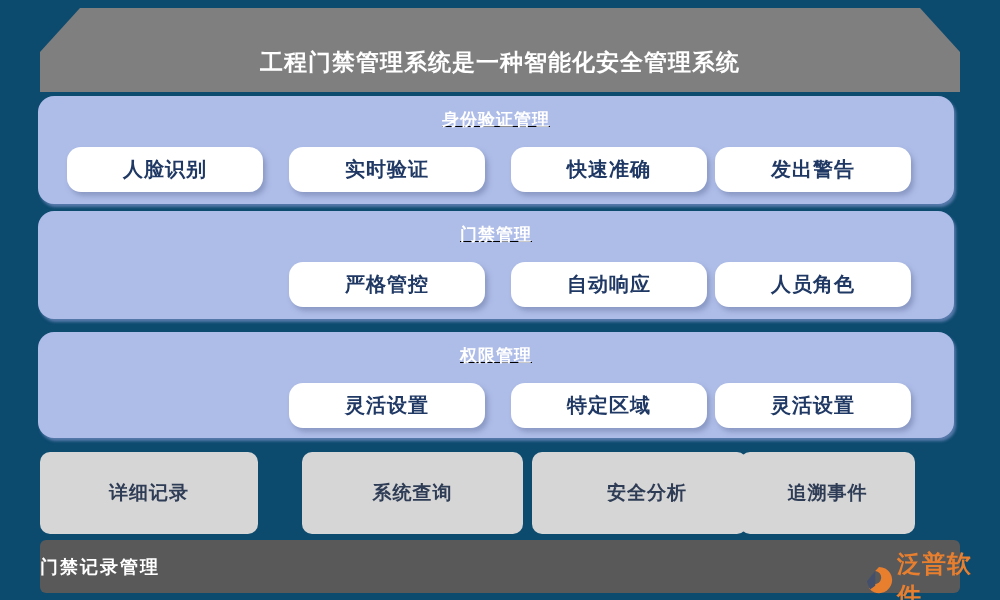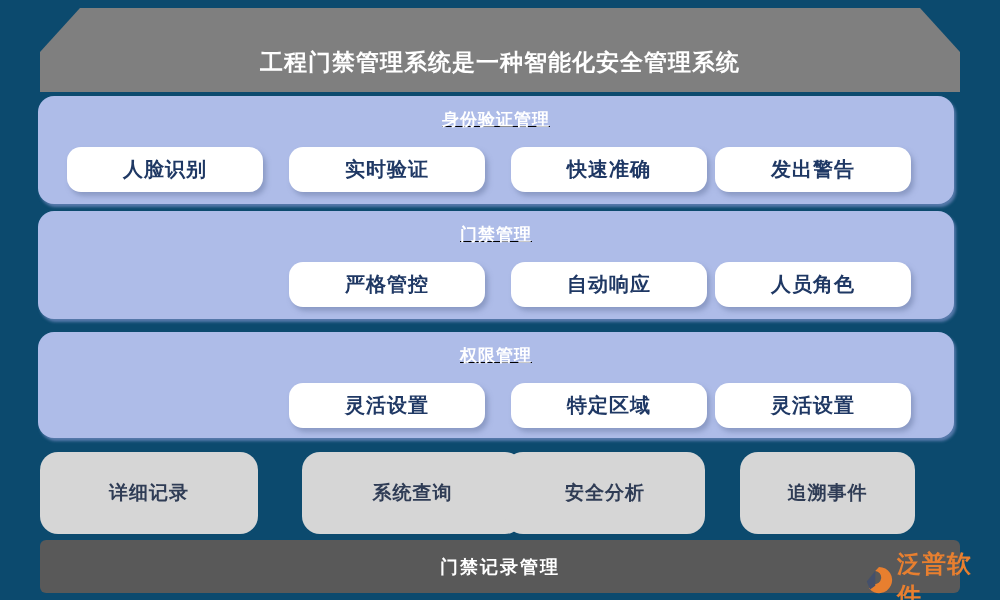--- a/index.html
+++ b/index.html
@@ -31,30 +31,30 @@
     position:absolute;top:51px;width:196px;height:45px;
     background:#ffffff;border-radius:14px;
     box-shadow:3px 4px 5px rgba(104,120,162,.5);
     display:flex;align-items:center;justify-content:center;
     color:#1f3864;font-size:20px;font-weight:bold;letter-spacing:1px;
   }
   .btn.p1{left:29px}.btn.p2{left:251px}.btn.p3{left:473px}.btn.p4{left:677px}
 
   
   .gray-box{
-    position:absolute;top:452px;height:82px;background:#d6d6d6;border-radius:18px;
+    position:absolute;top:452px;height:82px;background:#d6d6d6;border-radius:10px;
     display:flex;align-items:center;justify-content:center;
     color:#2f3c55;font-size:19px;font-weight:bold;letter-spacing:1px;
   }
 
   
   .footer-bar{
     position:absolute;left:40px;top:540px;width:920px;height:53px;
     background:#595959;border-radius:6px;
-    display:flex;align-items:center;justify-content:center;
+    display:flex;align-items:center;
   }
   .footer-bar span{color:#ffffff;font-size:18px;font-weight:bold;letter-spacing:2px;}
 
   
   .logo{position:absolute;left:864px;top:548px;width:132px;}
   .logo-row{display:flex;align-items:center;}
   .logo-icon{width:30px;height:30px;flex:0 0 auto;}
   .logo-name{color:#e87f2f;font-size:24px;font-weight:bold;letter-spacing:1px;margin-left:3px;}
 </style>
 </head>
@@ -83,21 +83,21 @@
 
   <section class="panel" style="top:332px;height:106px;">
     <div class="panel-header">权限管理</div>
     <div class="btn p2">灵活设置</div>
     <div class="btn p3">特定区域</div>
     <div class="btn p4">灵活设置</div>
   </section>
 
   <div class="gray-box" style="left:40px;width:218px;">详细记录</div>
   <div class="gray-box" style="left:302px;width:221px;">系统查询</div>
-  <div class="gray-box" style="left:505px;width:200px;">安全分析</div>
+  <div class="gray-box" style="left:532px;width:200px;padding-left:15px;">安全分析</div>
   <div class="gray-box" style="left:740px;width:175px;">追溯事件</div>
 
   <div class="footer-bar">
     <span>门禁记录管理</span>
   </div>
 
   <div class="logo">
     <div class="logo-row">
       <svg class="logo-icon" viewBox="0 0 32 32" aria-hidden="true">
         <path d="M16 2a14 14 0 1 1-10.8 22.9l5.3-4.5A7 7 0 1 0 12 6.3Z" fill="#e87f2f"></path>

